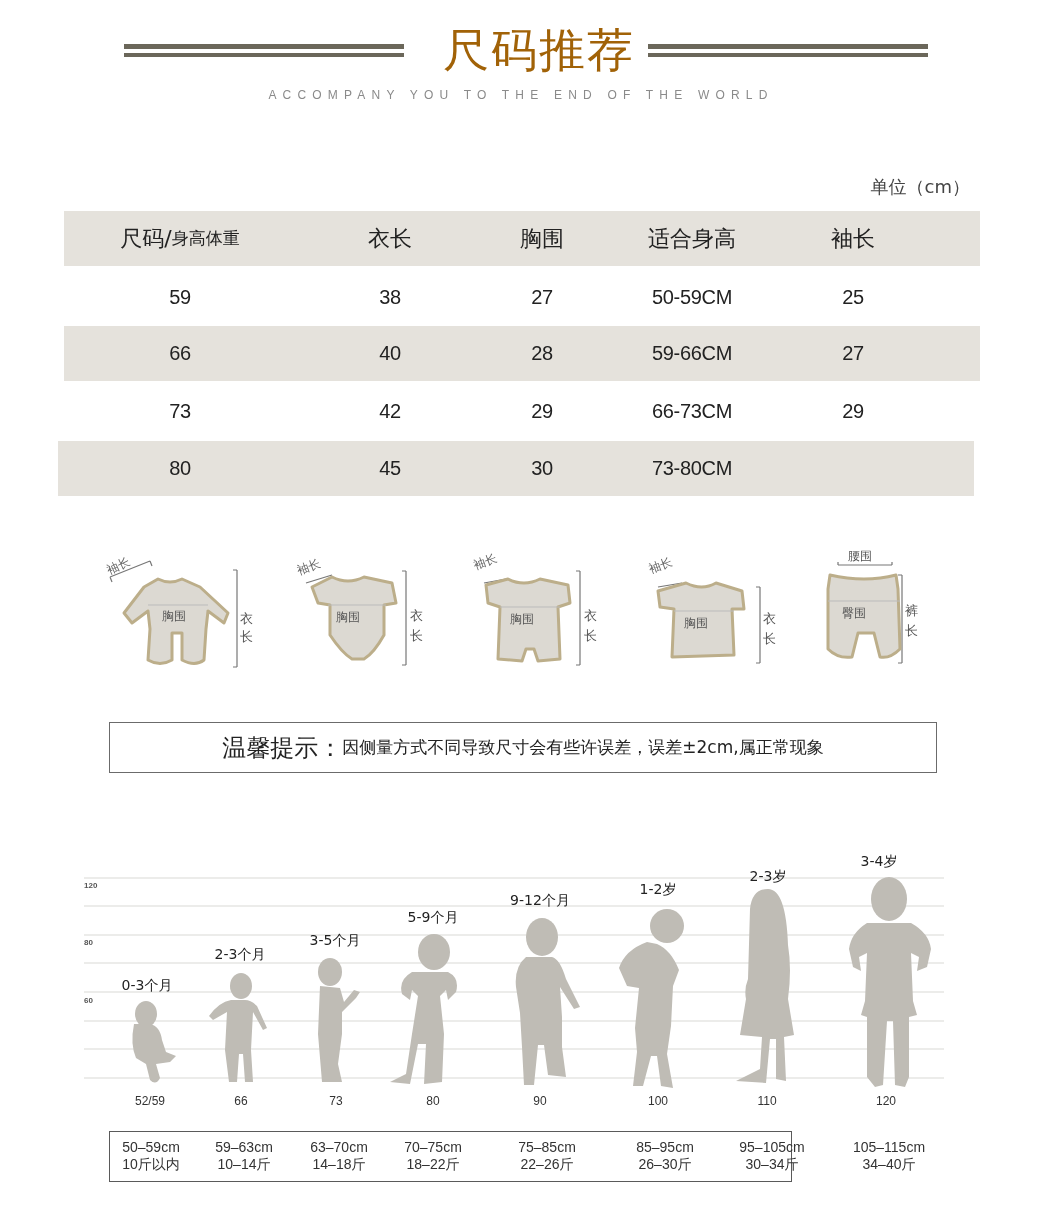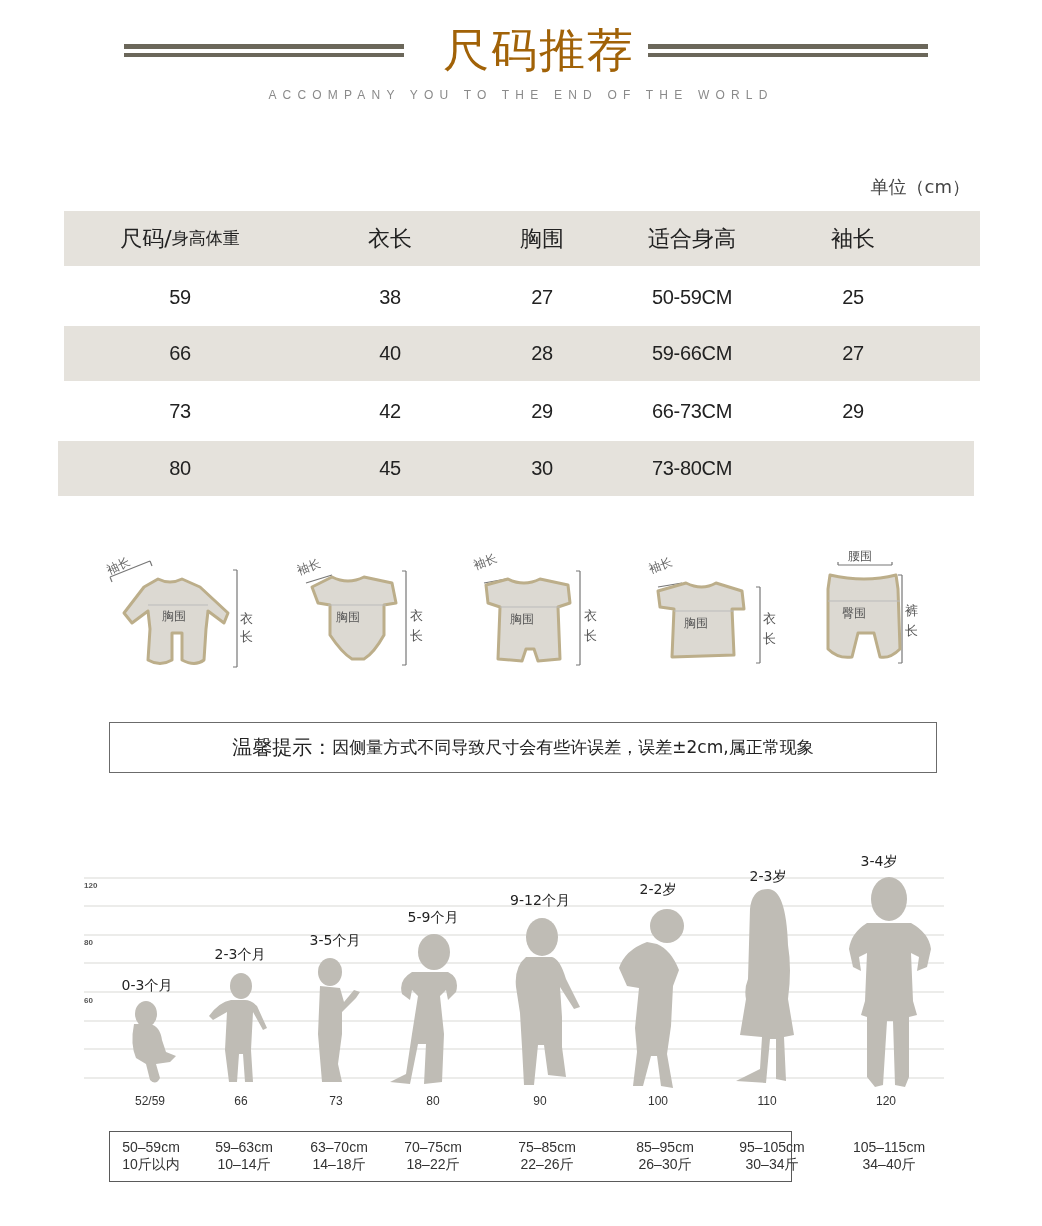--- a/index.html
+++ b/index.html
@@ -22,21 +22,21 @@
   .hdr-row .cell { font-size: 22px; color: #222; }
   .hdr-row .cell.c0 .small { font-size: 17px; }
   .num { font-family: "Liberation Sans", sans-serif; font-size: 20px; letter-spacing: -0.3px; }
 
   
   .garment { position: absolute; }
   .garment svg { display: block; }
 
   
   .tip { position: absolute; left: 109px; top: 722px; width: 828px; height: 51px; border: 1.5px solid #6b6b6b; display: flex; align-items: center; justify-content: center; }
-  .tip .tip-label { font-size: 20px; color: #222; }
+  .tip .tip-label { font-size: 24px; color: #222; }
   .tip .tip-text { font-size: 17px; color: #222; }
 
   
   .grid { position: absolute; left: 84px; width: 860px; height: 1.5px; background: #ececea; }
   .axis-lbl { position: absolute; left: 84px; font-size: 8px; font-weight: bold; color: #555; font-family: "Liberation Sans", sans-serif; }
   .age-lbl { position: absolute; font-size: 14px; color: #222; text-align: center; width: 100px; }
   .size-lbl { position: absolute; top: 1094px; font-family: "Liberation Sans", sans-serif; font-size: 12px; color: #333; text-align: center; width: 90px; }
   .kid { position: absolute; }
   .kid svg { display: block; }
   .silhouette { fill: #bfbcb5; }
@@ -199,21 +199,21 @@
 
   <div class="axis-lbl" style="top:881px;">120</div>
   <div class="axis-lbl" style="top:938px;">80</div>
   <div class="axis-lbl" style="top:996px;">60</div>
 
   <div class="age-lbl" style="left:97px; top:977px;">0-3个月</div>
   <div class="age-lbl" style="left:190px; top:946px;">2-3个月</div>
   <div class="age-lbl" style="left:285px; top:932px;">3-5个月</div>
   <div class="age-lbl" style="left:383px; top:909px;">5-9个月</div>
   <div class="age-lbl" style="left:490px; top:892px;">9-12个月</div>
-  <div class="age-lbl" style="left:608px; top:881px;">2-2岁</div>
+  <div class="age-lbl" style="left:608px; top:881px;">1-2岁</div>
   <div class="age-lbl" style="left:718px; top:868px;">2-3岁</div>
   <div class="age-lbl" style="left:829px; top:853px;">3-4岁</div>
 
   <div class="kid" style="left:122px; top:1000px;">
     <svg width="60" height="88" viewBox="0 0 60 88">
         <g class="silhouette">
       <ellipse cx="24" cy="14" rx="11" ry="13"></ellipse>
       <path d="M12 24 Q8 44 14 58 L24 64 L28 80 Q34 86 38 78 L34 64 L48 62 L54 56 L44 52 L40 40 Q38 26 28 24 Z"></path>
     </g>
       </svg>

